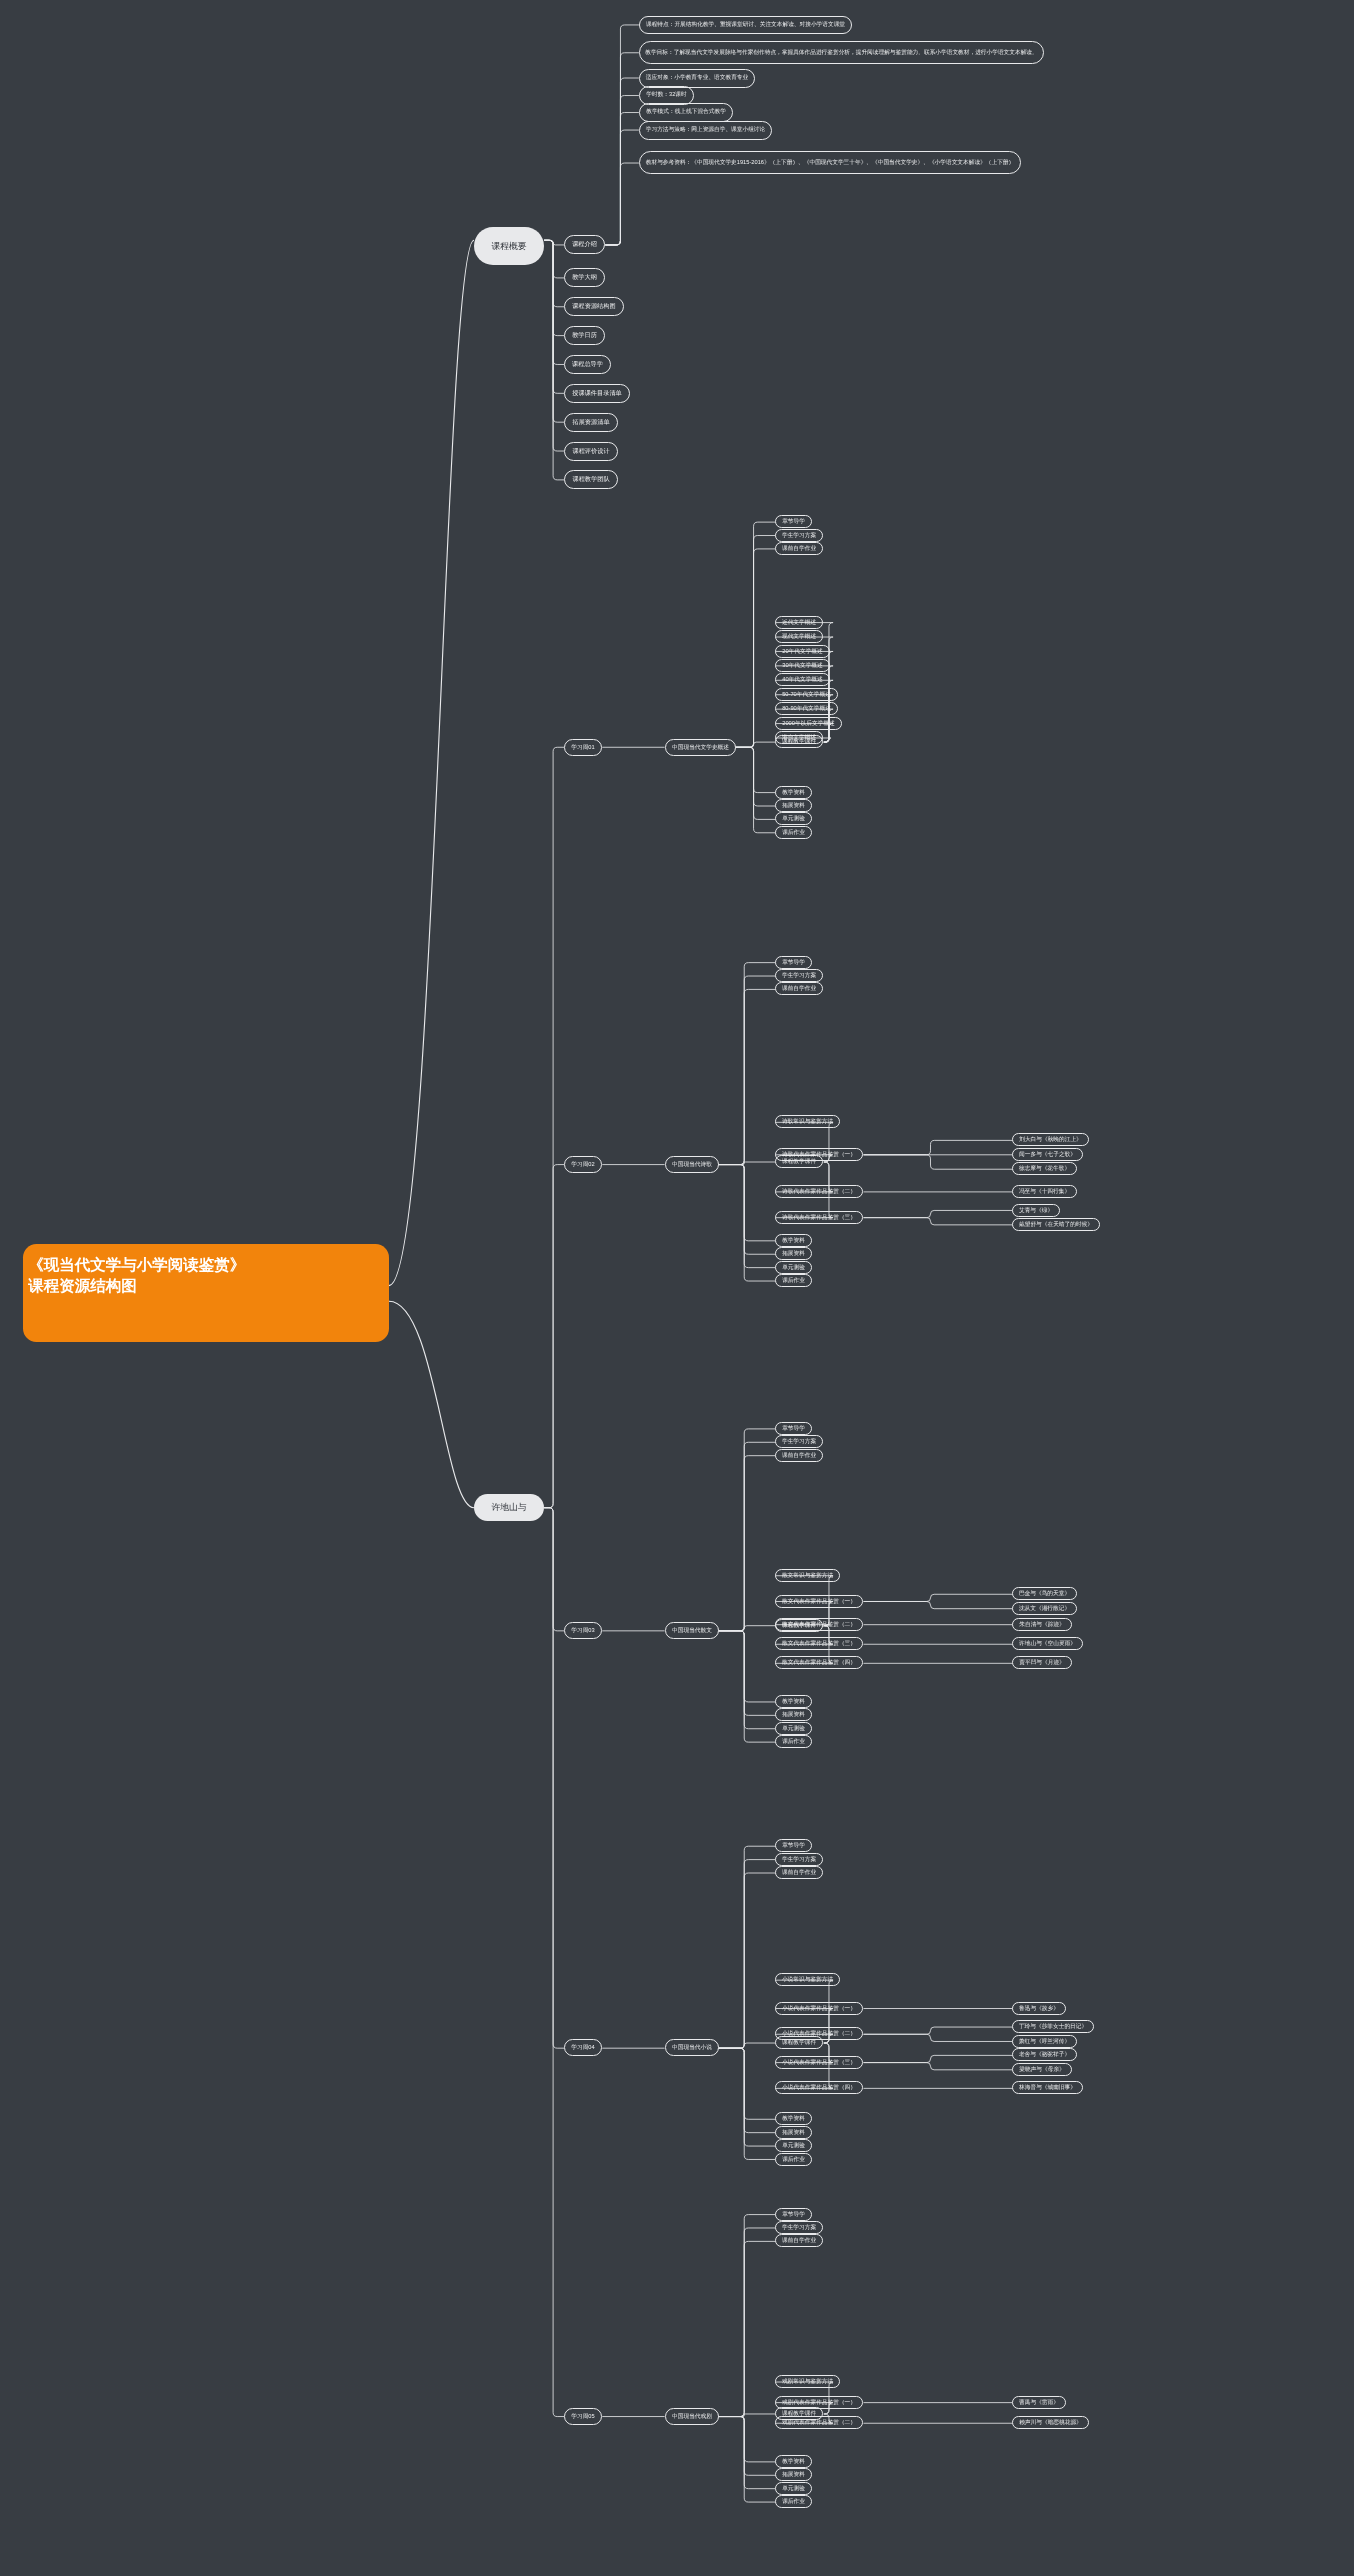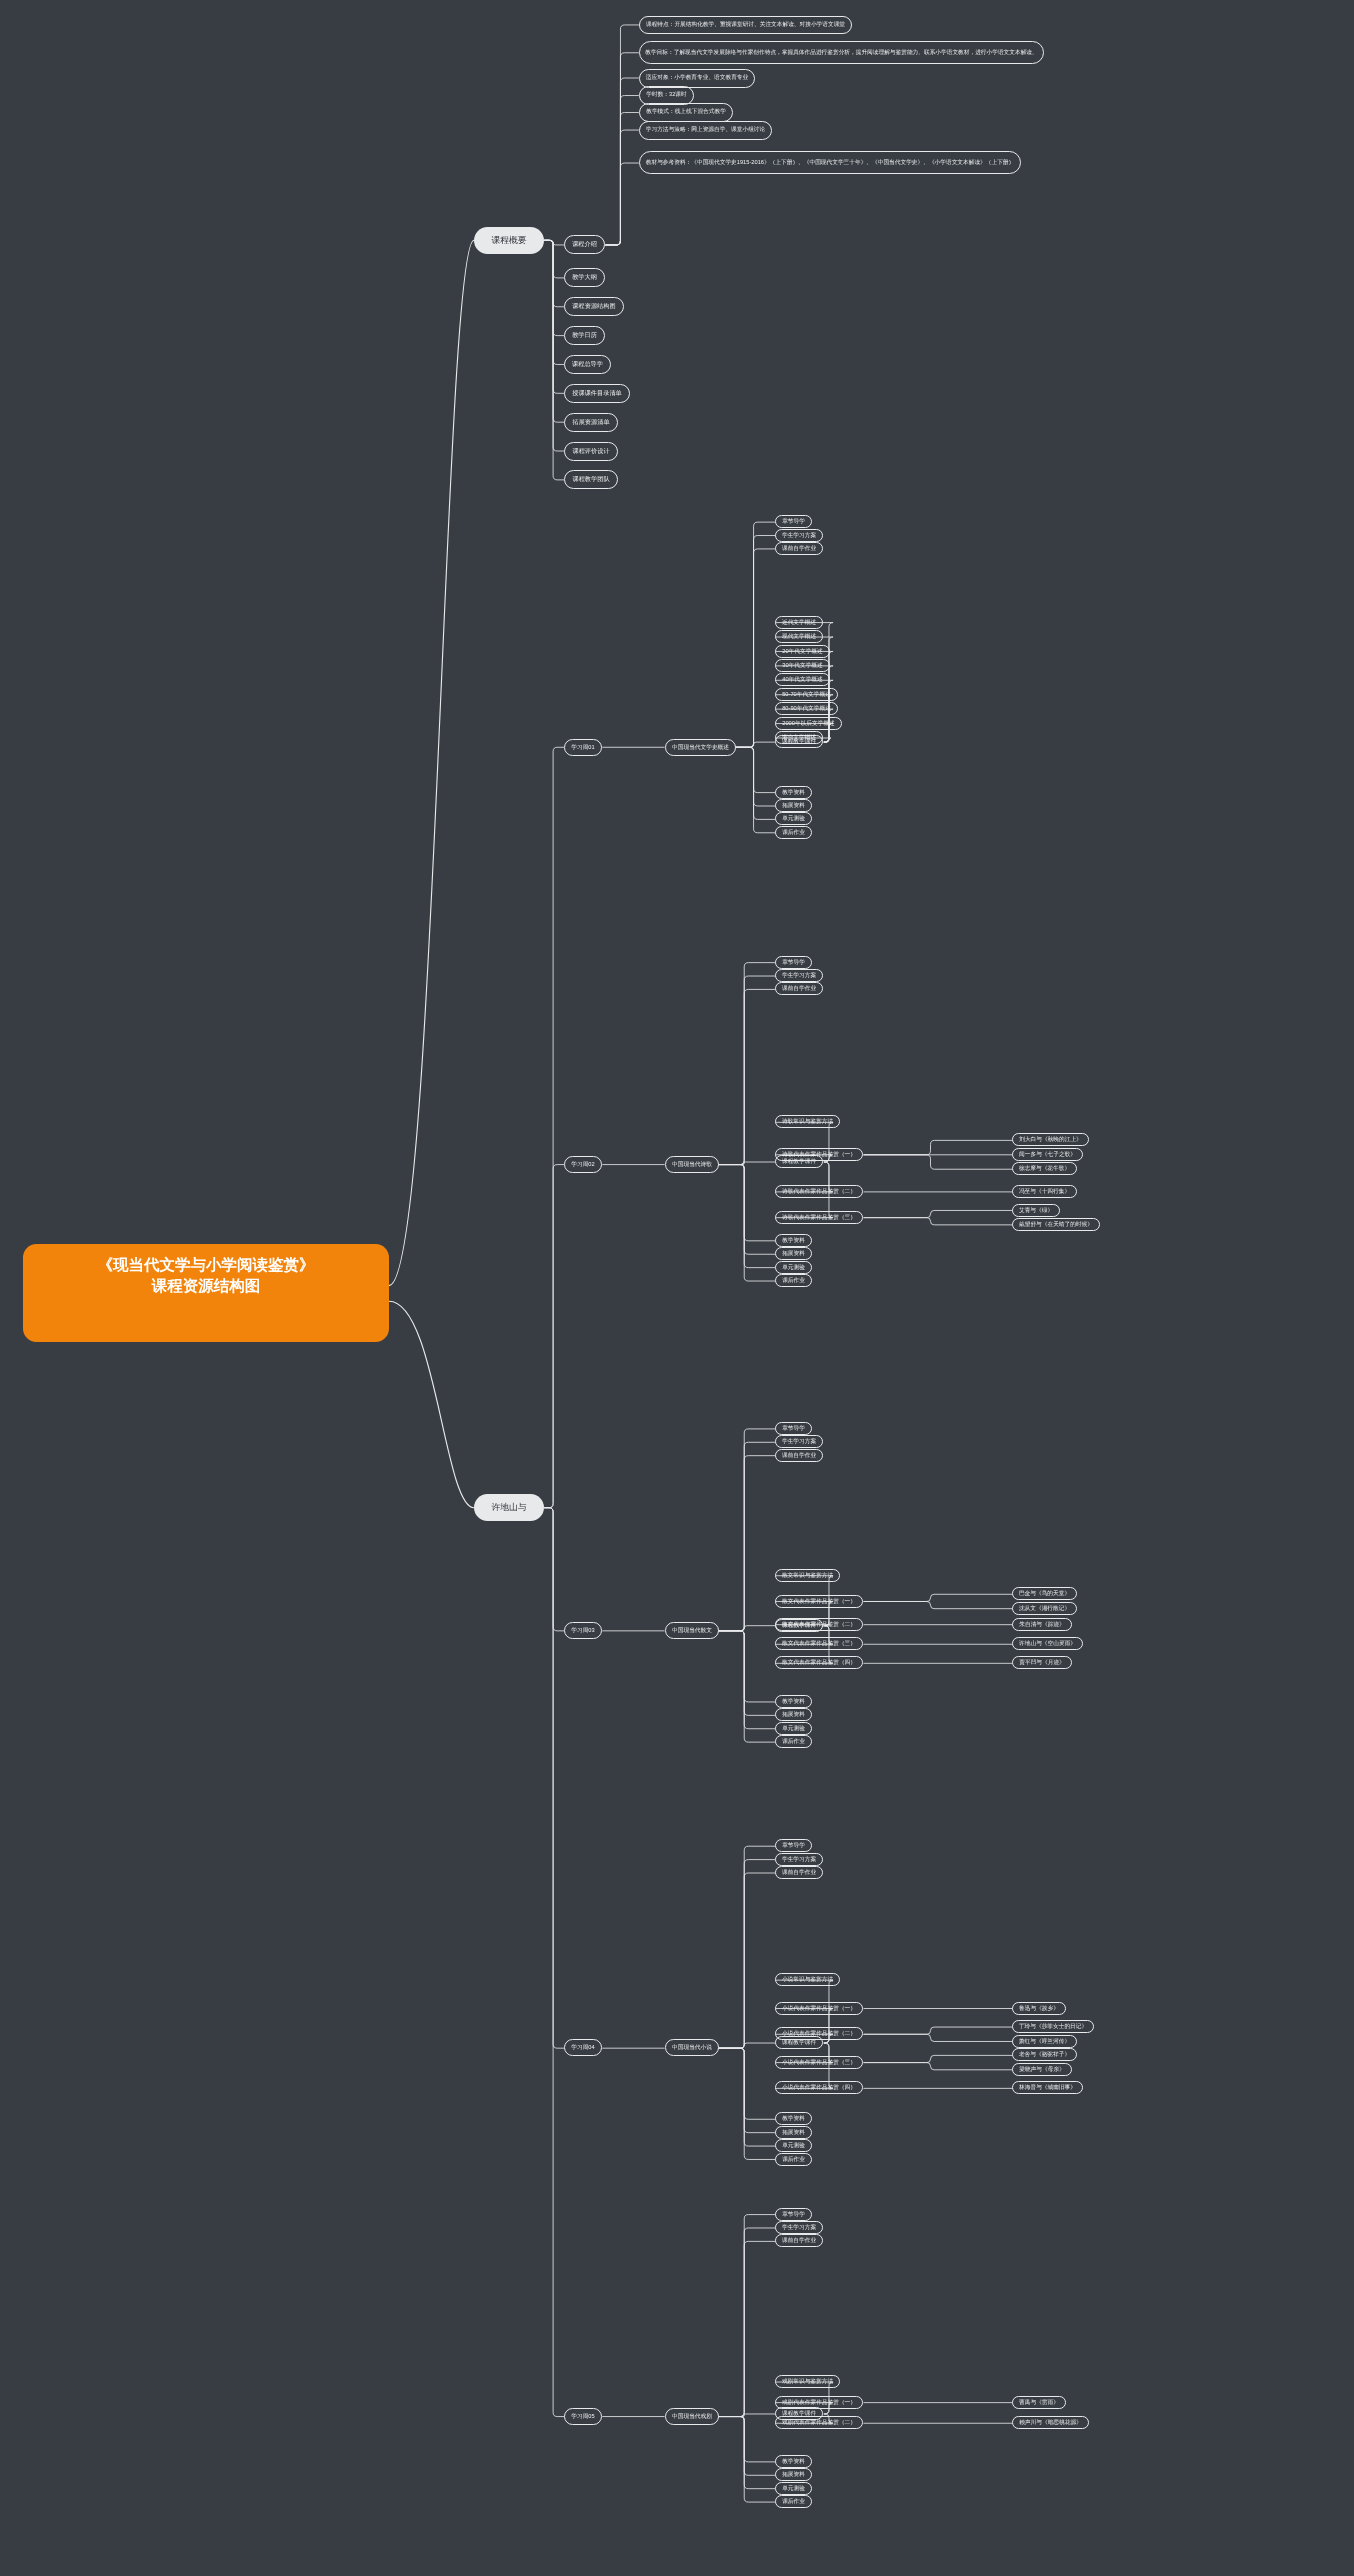--- a/index.html
+++ b/index.html
@@ -4,21 +4,21 @@
 <style>
   html,body{margin:0;padding:0;background:#383d43;}
   body{font-family:"Liberation Sans","DejaVu Sans",sans-serif;}
   #stage{position:relative;width:1355px;height:2611px;background:#383d43;overflow:hidden;}
   svg.links{position:absolute;left:0;top:0;width:1355px;height:2611px;pointer-events:none;}
   .node{position:absolute;box-sizing:border-box;display:flex;align-items:center;justify-content:center;
         border:1px solid #e8e9eb;border-radius:515px;color:#f0f1f2;background:transparent;
         white-space:nowrap;line-height:1;padding:0 5.2px;}
   .node.root{background:#f2840c;border:none;border-radius:13.4px;color:#ffffff;
         font-size:15.5px;font-weight:bold;line-height:1.32;display:block;
-        text-align:center;padding:11.3px 5.2px 0 5.2px;white-space:pre-line;}
+        padding:11.3px 5.2px 0 5.2px;white-space:pre-line;}
   .node.main{background:#e8e9eb;border:none;color:#2e3238;font-size:8.8px;font-weight:500;border-radius:515px;}
   .node.lvl2{font-size:6.2px;border-width:0.8px;}
   .node.lvl3{font-size:5.7px;border-width:0.7px;}
   .node.lvl4{font-size:5.7px;border-width:0.7px;}
   .node.lvl5{font-size:5.7px;border-width:0.7px;}
   .node.detail{font-size:5.7px;border-width:0.8px;}
 </style>
 </head>
 <body>
 
@@ -134,21 +134,21 @@
       <path d="M 1395 4690 L 1436.5 4690 Q 1444.5 4690 1444.5 4698 L 1444.5 4848 Q 1444.5 4856 1452.5 4856 L 1505 4856" fill="none" stroke="#e8e9eb" stroke-width="1.6"></path>
       <path d="M 1056 2926 L 1065.55 2926 Q 1073.55 2926 1073.55 2918 L 1073.55 1458 Q 1073.55 1450 1081.55 1450 L 1095 1450" fill="none" stroke="#e8e9eb" stroke-width="1.6"></path>
       <path d="M 1056 2926 L 1065.55 2926 Q 1073.55 2926 1073.55 2918 L 1073.55 2268 Q 1073.55 2260 1081.55 2260 L 1095 2260" fill="none" stroke="#e8e9eb" stroke-width="1.6"></path>
       <path d="M 1056 2926 L 1065.55 2926 Q 1073.55 2926 1073.55 2934 L 1073.55 3157 Q 1073.55 3165 1081.55 3165 L 1095 3165" fill="none" stroke="#e8e9eb" stroke-width="1.6"></path>
       <path d="M 1056 2926 L 1065.55 2926 Q 1073.55 2926 1073.55 2934 L 1073.55 3967 Q 1073.55 3975 1081.55 3975 L 1095 3975" fill="none" stroke="#e8e9eb" stroke-width="1.6"></path>
       <path d="M 1056 2926 L 1065.55 2926 Q 1073.55 2926 1073.55 2934 L 1073.55 4682 Q 1073.55 4690 1081.55 4690 L 1095 4690" fill="none" stroke="#e8e9eb" stroke-width="1.6"></path>
     </svg>
   <div id="nodes">
       <div class="node root" style="left: 23px; top: 1244px; width: 366px; height: 98px;">《现当代文学与小学阅读鉴赏》
 课程资源结构图</div>
-      <div class="node main" style="left: 474px; top: 227px; width: 70px; height: 27px;">课程概要</div>
+      <div class="node main" style="left: 474px; top: 227px; width: 70px; height: 38px;">课程概要</div>
       <div class="node lvl2" style="left: 564px; top: 235px; width: 41px; height: 18.5px;">课程介绍</div>
       <div class="node lvl2" style="left: 564px; top: 268px; width: 41px; height: 18.5px;">教学大纲</div>
       <div class="node lvl2" style="left: 564px; top: 297px; width: 60px; height: 18.5px;">课程资源结构图</div>
       <div class="node lvl2" style="left: 564px; top: 326px; width: 41px; height: 18.5px;">教学日历</div>
       <div class="node lvl2" style="left: 564px; top: 355px; width: 47px; height: 18.5px;">课程总导学</div>
       <div class="node lvl2" style="left: 564px; top: 384px; width: 66px; height: 18.5px;">授课课件目录清单</div>
       <div class="node lvl2" style="left: 564px; top: 413px; width: 54px; height: 18.5px;">拓展资源清单</div>
       <div class="node lvl2" style="left: 564px; top: 442px; width: 54px; height: 18.5px;">课程评价设计</div>
       <div class="node lvl2" style="left: 564px; top: 470px; width: 54px; height: 18.5px;">课程教学团队</div>
       <div class="node detail" style="left: 639px; top: 15.5px; width: 213px; height: 18.5px;">课程特点：开展结构化教学、重视课堂研讨、关注文本解读、对接小学语文课堂</div>

